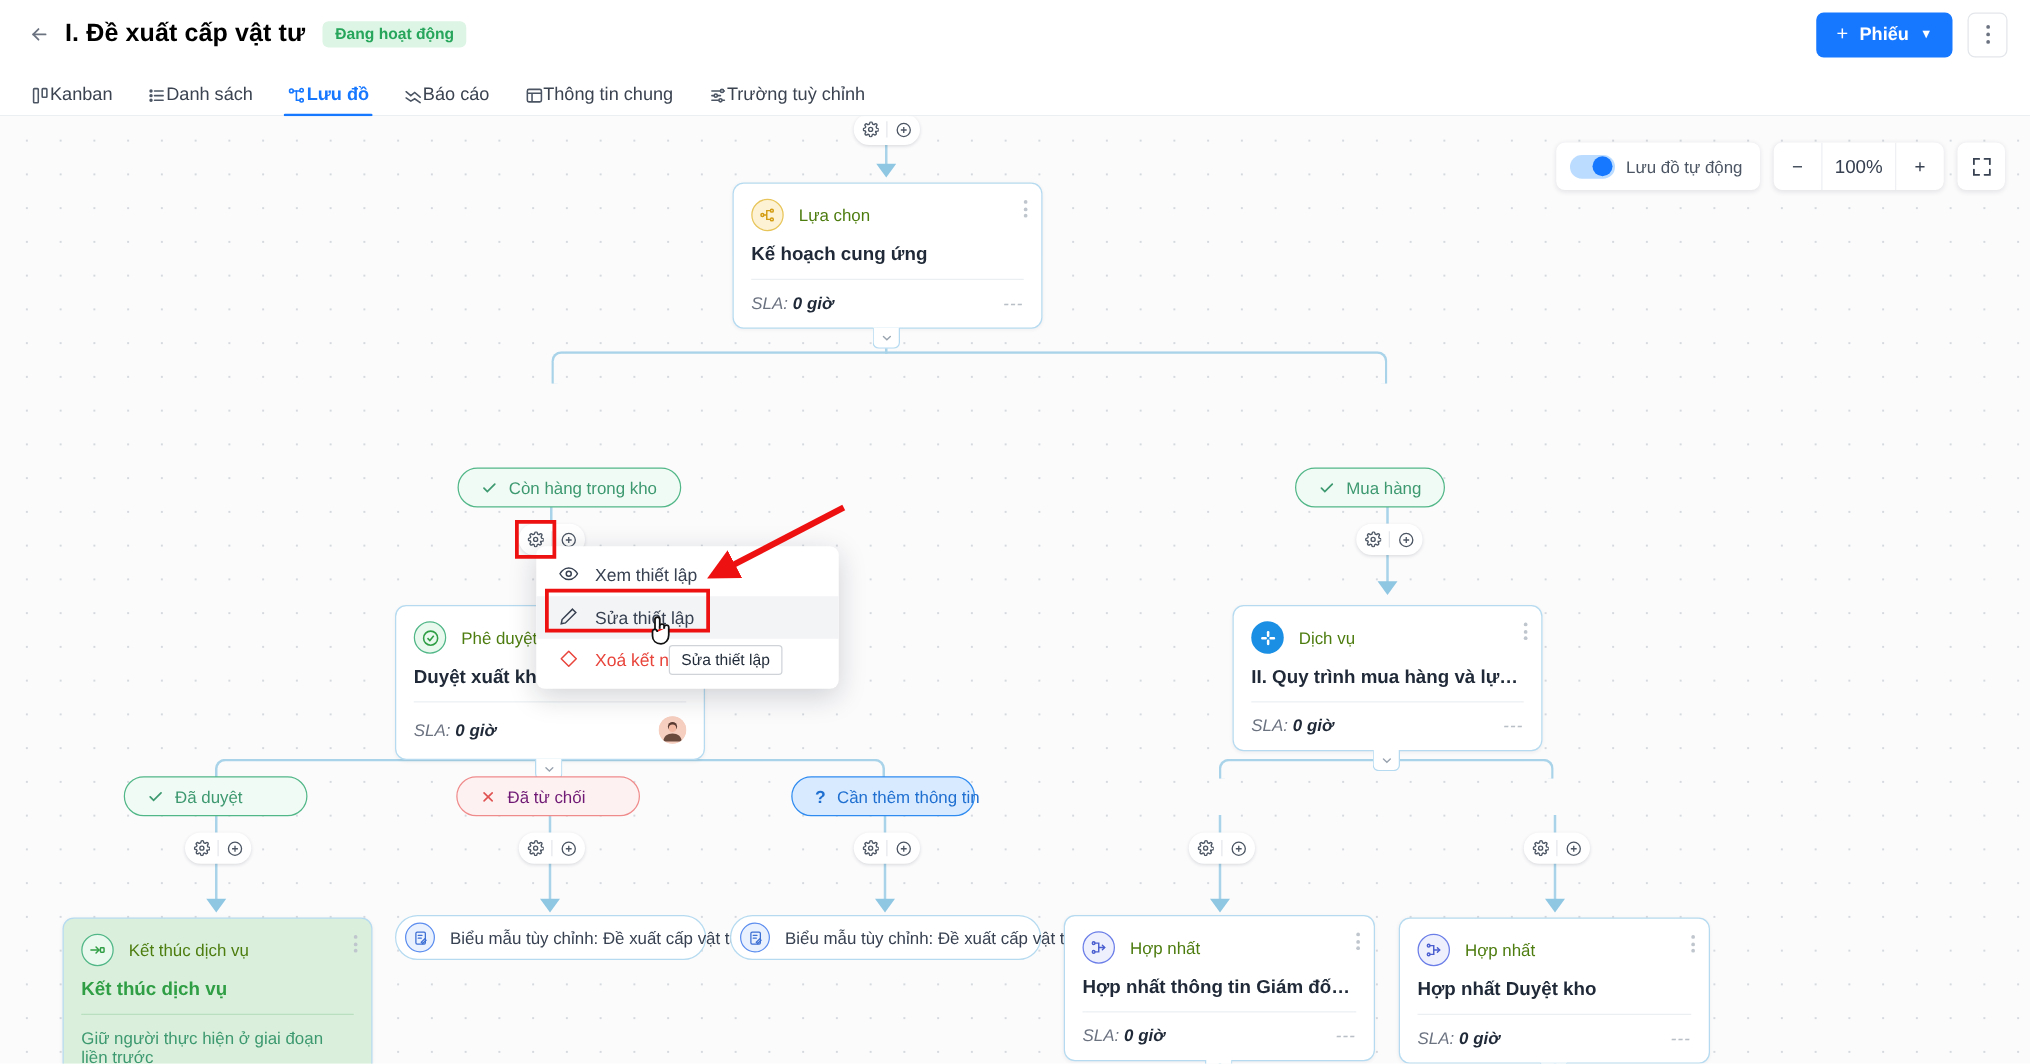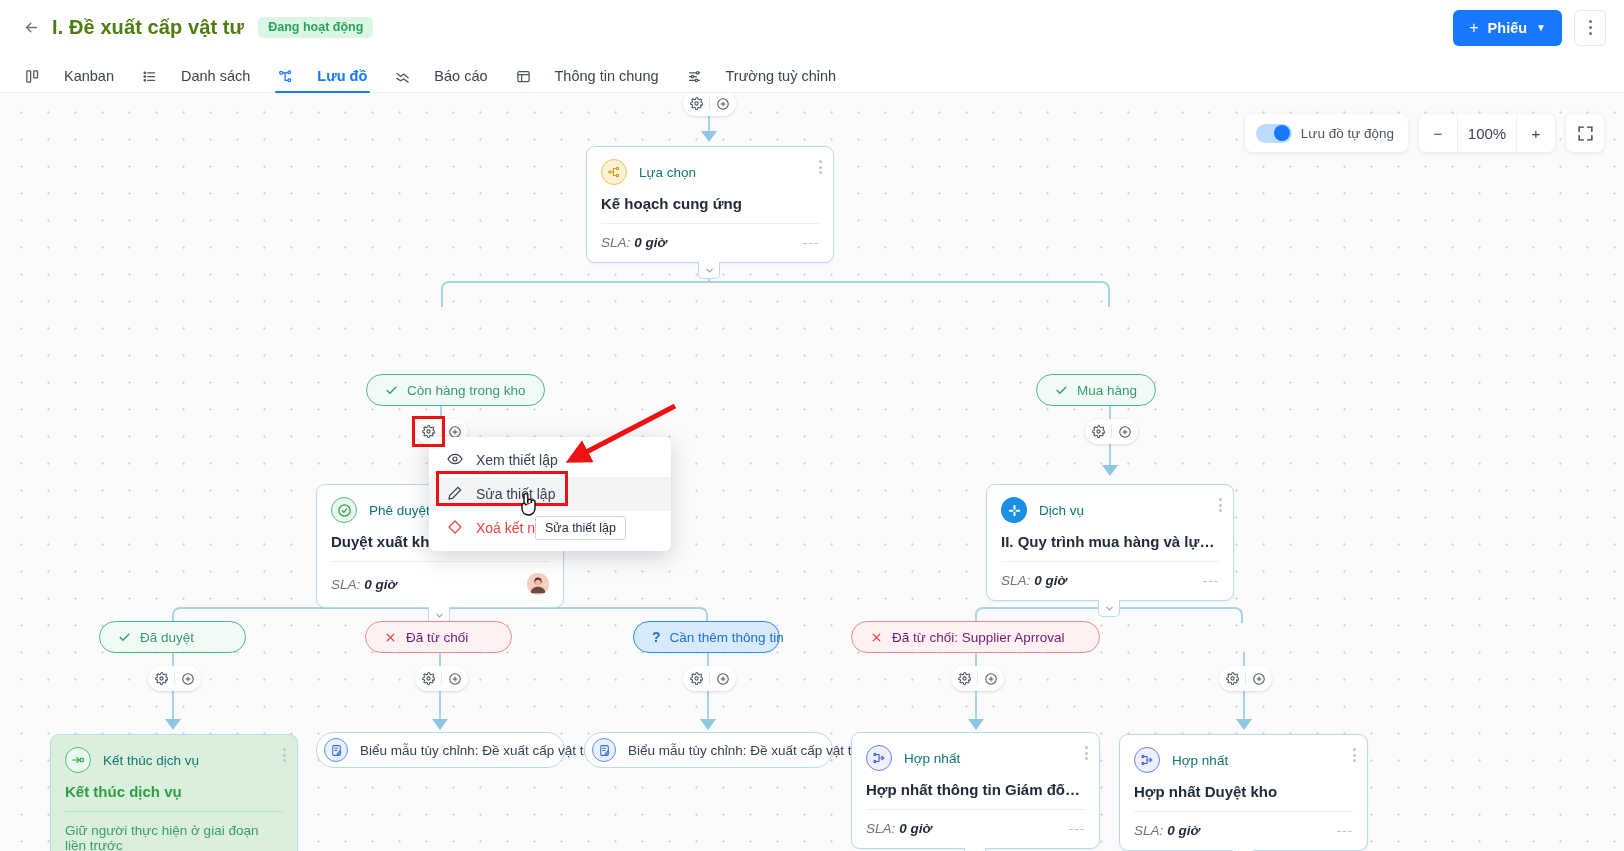--- a/index.html
+++ b/index.html
@@ -23,21 +23,21 @@
   }
   .back-arrow {
     width: 26px; height: 26px;
     display: flex; align-items: center; justify-content: center;
     color: #6b7280; font-size: 19px; cursor: pointer;
     margin-right: 8px;
   }
   .page-title {
     font-size: 20px;
     font-weight: 600;
-    color: #4d7c0f;
+    color: #000000;
     letter-spacing: .1px;
     margin-right: 14px;
   }
   .badge-active {
     background: #dcf5e4;
     color: #27a55b;
     font-size: 12.5px;
     font-weight: 600;
     padding: 4px 10px;
     border-radius: 5px;
@@ -87,21 +87,21 @@
     display: flex;
     align-items: flex-end;
     padding: 0 14px;
     gap: 6px;
     border-bottom: 1px solid #eceff2;
     background: #fff;
   }
   .tab {
     display: flex;
     align-items: center;
-    gap: 24px;
+    gap: 0;
     padding: 0 11px 8px 11px;
     font-size: 14.5px;
     color: #3b4351;
     cursor: pointer;
     position: relative;
     white-space: nowrap;
   }
   .tab.active { color: #1677ff; font-weight: 600; }
   .tab.active::after {
     content: "";
@@ -193,21 +193,21 @@
   }
   .node-head {
     display: flex;
     align-items: center;
     gap: 12px;
     padding: 12px 14px 6px 14px;
     position: relative;
   }
   .node-type {
     font-size: 13.5px;
-    color: #0f766e;
+    color: #4d7c0f;
   }
   .node-title {
     padding: 4px 14px 11px 14px;
     font-size: 15px;
     font-weight: 700;
     color: #1f2937;
     white-space: nowrap;
     overflow: hidden;
     text-overflow: ellipsis;
   }
@@ -808,27 +808,20 @@
         <line x1="18" y1="6" x2="6" y2="18"></line>
       </svg>
     <span>Đã từ chối</span>
   </div>
 
   <div class="pill blue" style="left:633px; top:528px; width:147px;">
     <span style="font-weight:700; font-size:14px; color:#1f6fd0;">?</span>
     <span>Cần thêm thông tin</span>
   </div>
 
-  <div class="pill red" style="left:851px; top:528px; width:249px;">
-    <svg width="13" height="13" viewBox="0 0 24 24" fill="none" stroke="#e05252" stroke-width="2.4" stroke-linecap="round">
-        <line x1="6" y1="6" x2="18" y2="18"></line>
-        <line x1="18" y1="6" x2="6" y2="18"></line>
-      </svg>
-    <span>Đã từ chối: Supplier Aprroval</span>
-  </div>
 
 
   <div class="node green-node" style="left:50px; top:641px; width:248px;">
     <div class="node-head">
       <div class="circ-ico" style="background:#e9f9ee; border:1.5px solid #52b788;">
         <svg width="14" height="14" viewBox="0 0 24 24" fill="none" stroke="#2f9e44" stroke-width="2" stroke-linecap="round">
             <line x1="3" y1="12" x2="14" y2="12"></line>
             <polyline points="10 8 14 12 10 16"></polyline>
             <rect x="16" y="9" width="5" height="6" rx="1"></rect>
           </svg>

